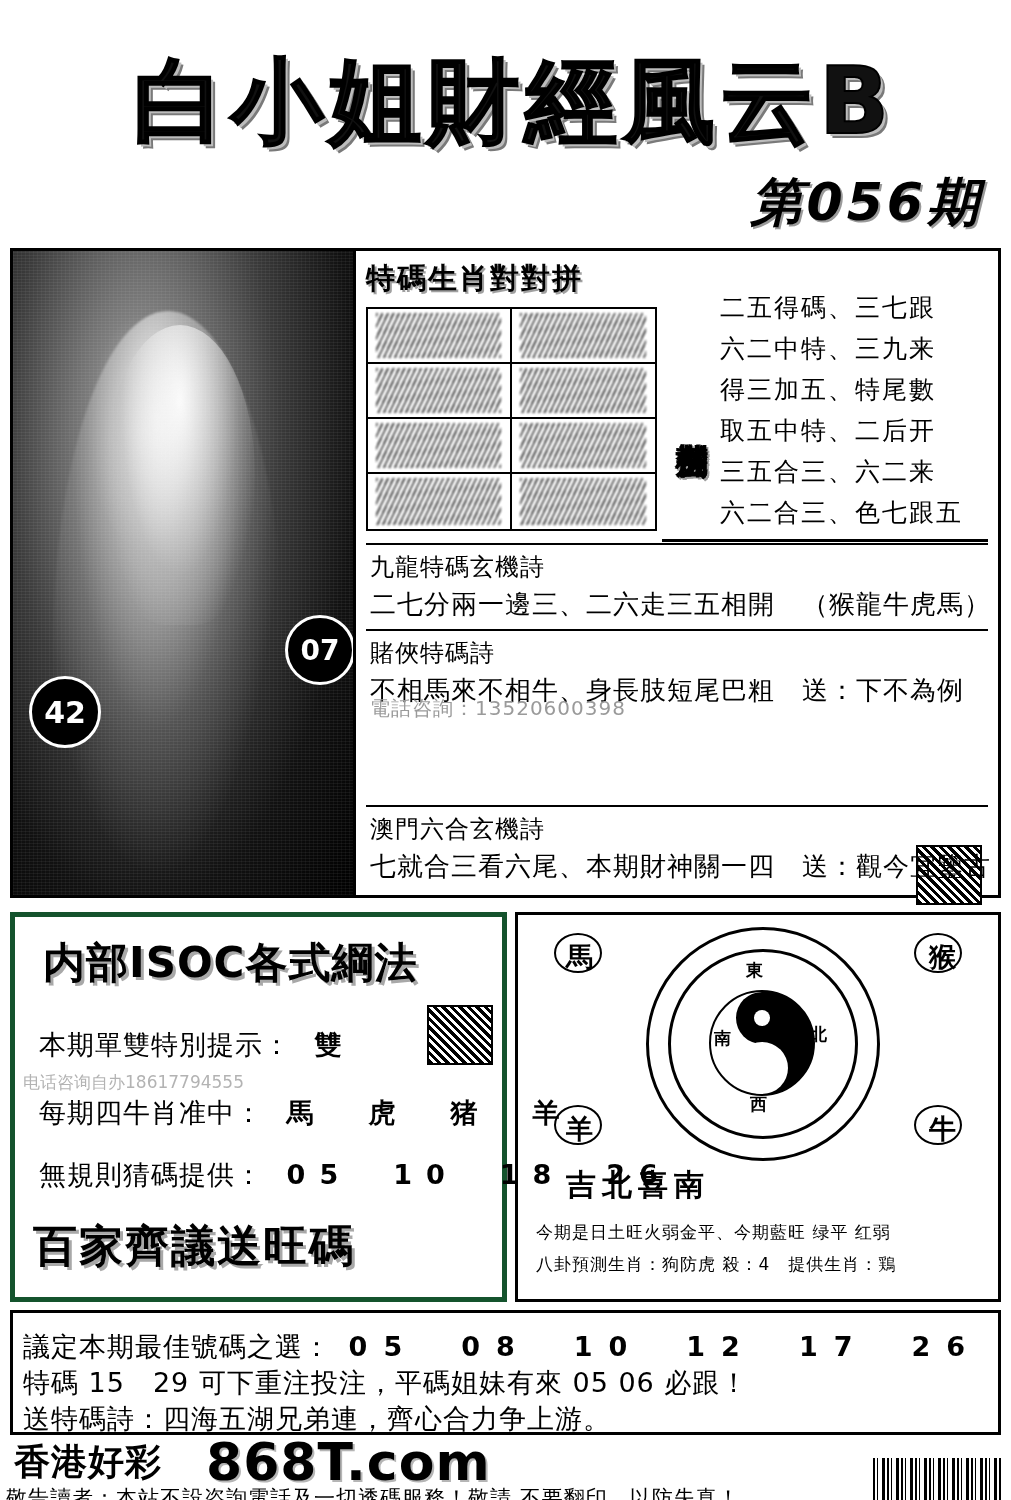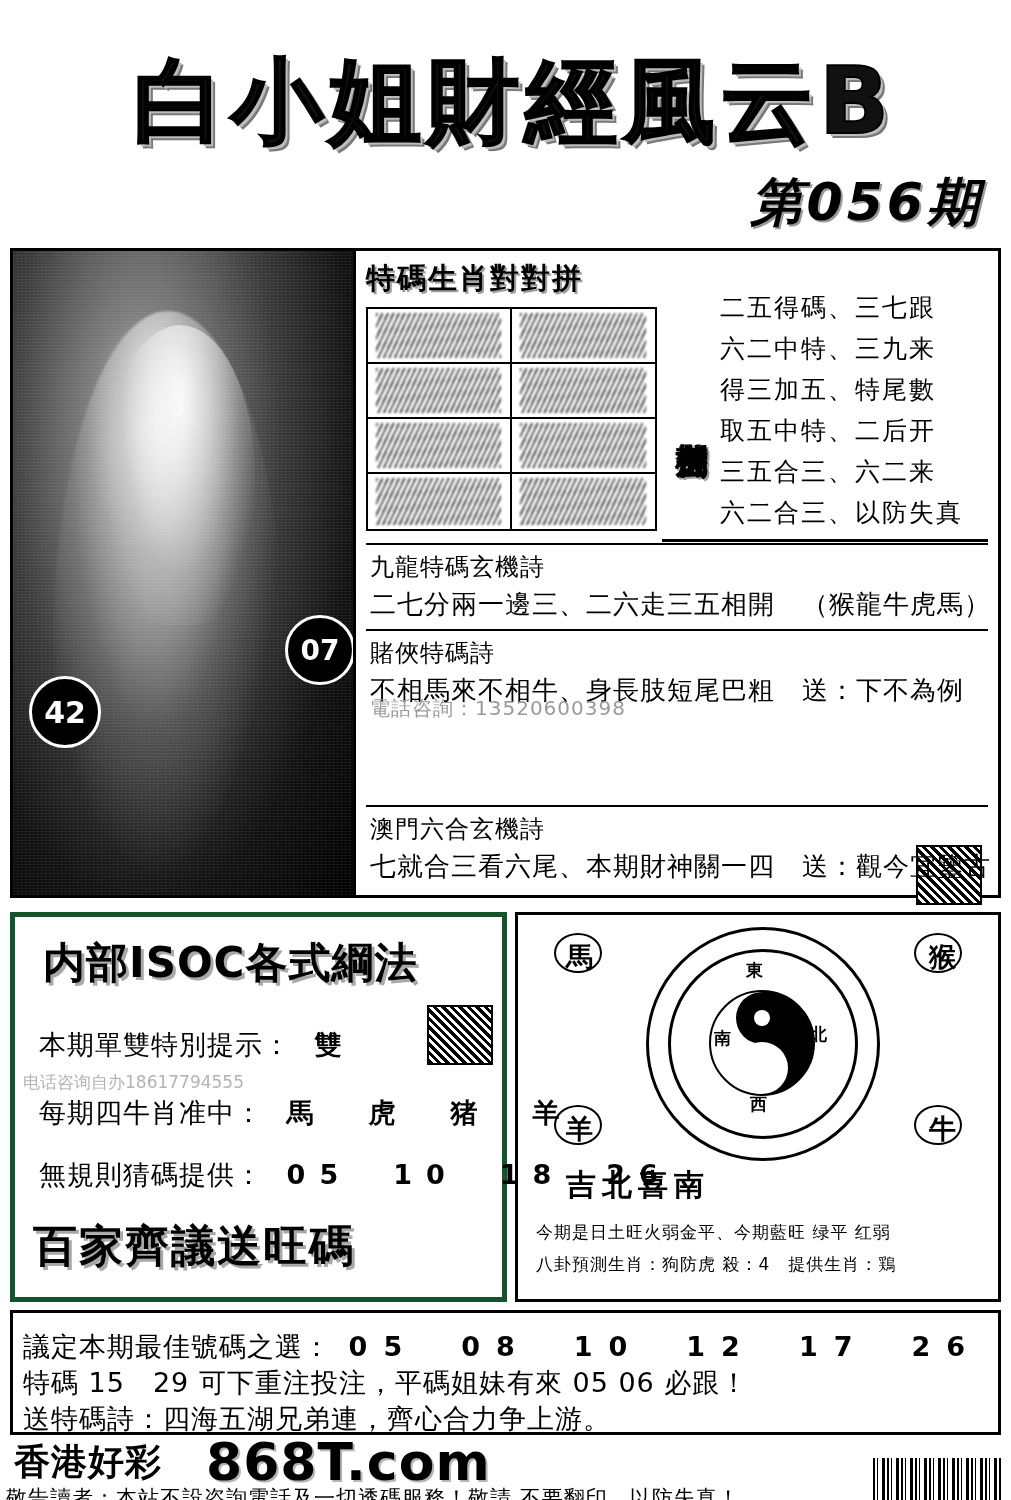--- a/index.html
+++ b/index.html
@@ -203,21 +203,21 @@
       </div>
 
       <div class="vert-title">荆楚玄機神</div>
 
       <div class="couplets">
         <div class="line">二五得碼、三七跟</div>
         <div class="line">六二中特、三九来</div>
         <div class="line">得三加五、特尾數</div>
         <div class="line">取五中特、二后开</div>
         <div class="line">三五合三、六二来</div>
-        <div class="line">六二合三、以防失真</div>
+        <div class="line">六二合三、色七跟五</div>
       </div>
       <div class="sep-line"></div>
 
       <div class="poem p1">
         <div class="ptitle">九龍特碼玄機詩</div>
         <div class="pbody">二七分兩一邊三、二六走三五相開　（猴龍牛虎馬）</div>
         <div class="stamp"></div>
       </div>
 
       <div class="poem p2">

